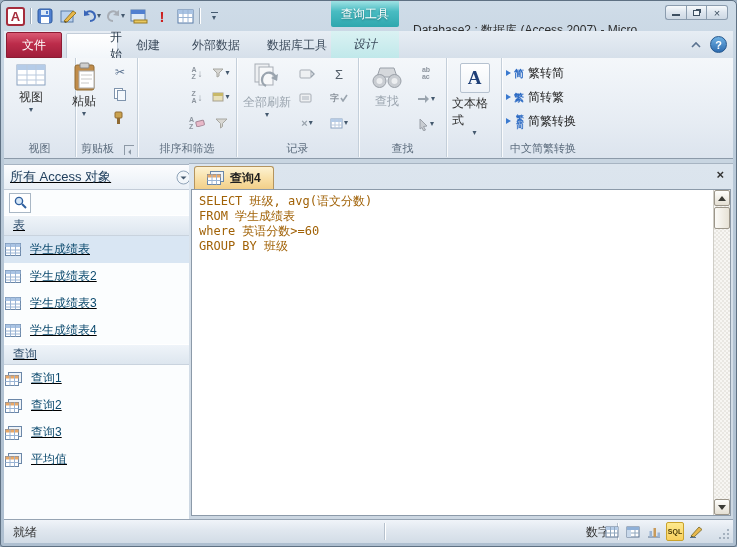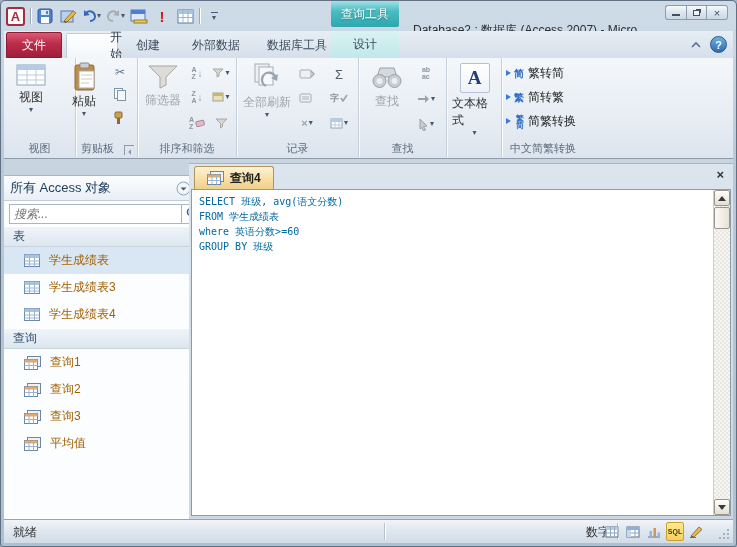--- a/index.html
+++ b/index.html
@@ -26,21 +26,21 @@
   .winbtns{position:absolute;right:5px;top:4px;display:flex;}
   .wbtn{width:21px;height:15px;border:1px solid #8b9cae;background:linear-gradient(#f7fafc,#dde5ee 50%,#cdd8e4);
     display:flex;align-items:center;justify-content:center;color:#3d4f61;font-size:9px;}
   .wbtn.min{border-radius:3px 0 0 3px;border-right:none;}
   .wbtn.close{border-radius:0 3px 3px 0;border-left:none;font-size:11px;}
   .minbar{width:8px;height:2px;background:#3d4f61;margin-top:5px;}
   .restore-sq{width:7px;height:6px;border:1px solid #3d4f61;background:#eef3f8;box-shadow:2px -2px 0 -1px #3d4f61;}
 
   
   .tabrow{position:absolute;left:3px;top:30px;right:3px;height:27px;background:linear-gradient(#e7edf4,#d6e0ea);}
-  .ctx-zone{position:absolute;left:327px;top:0;width:68px;height:27px;background:linear-gradient(#daf2f3,#c0e8ea);}
+  .ctx-zone{position:absolute;left:327px;top:0;width:68px;height:27px;background:linear-gradient(#daf2f3,#c0e8ea);font-style:italic;}
   .tab{position:absolute;top:2px;height:25px;display:flex;align-items:center;justify-content:center;
     font-size:12px;color:#3c4b5c;border-radius:2px 2px 0 0;}
   .tab.file{left:2px;width:56px;top:1px;height:26px;color:#fff;
     background:linear-gradient(#da5a73,#bc2c4a 45%,#a01e3b);border:1px solid #8c1b33;}
   .tab.active{left:62px;width:52px;background:linear-gradient(#ffffff,#f2f6fa);border:1px solid #c3cdd9;border-bottom:none;color:#2e3e4e;padding-left:48px;}
   .tabrow-right{position:absolute;right:6px;top:5px;display:flex;gap:6px;align-items:center;}
   .chev-btn{width:16px;height:16px;display:flex;align-items:center;justify-content:center;}
   .helpbtn{width:17px;height:17px;border-radius:50%;background:linear-gradient(#6fb1e4,#2e6cb0);color:#fff;
     font-size:11px;font-weight:bold;display:flex;align-items:center;justify-content:center;border:1px solid #25578d;}
 
@@ -63,44 +63,44 @@
     display:flex;align-items:center;justify-content:center;font-family:"Liberation Serif","DejaVu Serif",serif;
     font-size:19px;font-weight:bold;color:#1f3f77;}
   .cnrow{position:absolute;left:6px;display:flex;align-items:center;gap:4px;font-size:12px;color:#222;}
   .cnic{position:relative;width:16px;height:14px;font-size:10px;font-weight:bold;color:#2d6bc4;line-height:14px;text-align:right;}
   .cnarrow{position:absolute;left:-2px;top:3px;width:0;height:0;border-top:3px solid transparent;border-bottom:3px solid transparent;border-left:5px solid #3a7ad0;}
   .launcher{position:absolute;right:3px;bottom:2px;width:10px;height:10px;border-left:1px solid #8d99a6;border-top:1px solid #8d99a6;}
   .launcher:after{content:"";position:absolute;right:1px;bottom:1px;width:0;height:0;border-top:4px solid transparent;border-left:4px solid #8d99a6;transform:rotate(45deg);}
 
   
   .workarea{position:absolute;left:3px;top:158px;right:3px;bottom:27px;background:#c8d5e1;}
-  .navpane{position:absolute;left:0;top:16px;width:205px;bottom:0;background:#fbfdfe;border-right:1px solid #8c9aa9;border-top:1px solid #a7b4c2;}
+  .navpane{position:absolute;left:0;top:5px;width:205px;bottom:0;background:#fbfdfe;border-right:1px solid #8c9aa9;border-top:1px solid #a7b4c2;text-decoration:underline;}
   .nav-header{height:25px;background:linear-gradient(#fcfdfe,#e9eff6);border-bottom:1px solid #c3ccd8;
     display:flex;align-items:center;padding:0 6px;font-size:13px;color:#21405e;gap:4px;}
   .nav-header .htitle{flex:1;}
   .collapse-gl{font-size:13px;color:#44596e;}
   .nav-search{height:25px;display:flex;align-items:center;padding:2px 5px 2px 5px;}
   .nav-search input{flex:1;height:20px;border:1px solid #a9b7c5;border-right:none;font-style:italic;
     font-size:12px;color:#555;padding:0 4px;outline:none;font-family:inherit;}
   .magbtn{width:22px;height:20px;border:1px solid #a9b7c5;background:#fff;display:flex;align-items:center;justify-content:center;}
   .nav-sec{height:21px;background:linear-gradient(#eff4f9,#dde6ef);border-top:1px solid #fff;border-bottom:1px solid #c9d3de;
     display:flex;align-items:center;padding:0 9px;font-size:12px;color:#2f4e6c;}
   .nav-sec .stitle{flex:1;}
-  .nav-item{height:27px;display:flex;align-items:center;padding-left:20px;gap:9px;font-size:12px;color:#a16207;}
+  .nav-item{height:27px;display:flex;align-items:center;padding-left:1px;gap:9px;font-size:12px;color:#0c4a6e;}
   .nav-item.sel{background:#d9e6f3;}
 
   
   .docarea{position:absolute;left:185px;top:4px;right:0;bottom:0;background:linear-gradient(#dce5ee,#ccd7e2);border-top:1px solid #a7b4c2;}
   .doc-tabbar{position:relative;height:19px;}
   .doc-tab{position:absolute;left:5px;top:2px;height:23px;display:flex;align-items:center;gap:6px;padding:0 12px;
     background:linear-gradient(#fdf2d2,#f8dfa6 55%,#f2cf89);border:1px solid #b4945e;border-bottom:none;
     border-radius:3px 3px 0 0;font-size:12px;font-weight:bold;color:#1e1e1e;}
   .doc-close{position:absolute;right:9px;top:4px;font-size:13px;font-weight:bold;color:#333;line-height:14px;}
   .editor{position:absolute;left:2px;right:2px;top:25px;bottom:3px;background:#fff;border:1px solid #8c9aa9;}
-  .sql{position:absolute;left:7px;top:4px;font-family:"DejaVu Sans Mono",monospace;font-size:10px;line-height:15px;color:#0369a1;white-space:pre;}
+  .sql{position:absolute;left:7px;top:4px;font-family:"DejaVu Sans Mono",monospace;font-size:12px;line-height:15px;color:#a16207;white-space:pre;}
   .vscroll{position:absolute;right:0;top:0;bottom:0;width:17px;border-left:1px solid #cfcdc6;
     background-color:#f7f6f3;
     background-image:linear-gradient(45deg,#e9e7e2 25%,transparent 25%,transparent 75%,#e9e7e2 75%),
                      linear-gradient(45deg,#e9e7e2 25%,transparent 25%,transparent 75%,#e9e7e2 75%);
     background-size:4px 4px;background-position:0 0,2px 2px;}
   .sbtn{position:absolute;left:0;width:16px;height:16px;background:linear-gradient(#fefefc,#e4dfd3);
     border:1px solid #9c968a;border-radius:2px;display:flex;align-items:center;justify-content:center;}
   .tri-up{width:0;height:0;border-left:4px solid transparent;border-right:4px solid transparent;border-bottom:5px solid #3b3b36;}
   .tri-dn{width:0;height:0;border-left:4px solid transparent;border-right:4px solid transparent;border-top:5px solid #3b3b36;}
   .sthumb{position:absolute;left:0;top:17px;width:16px;height:22px;background:linear-gradient(90deg,#fbfaf7,#e7e2d6);
@@ -245,26 +245,20 @@
         <svg width="14" height="14" viewBox="0 0 14 14">
             <rect x="2" y="1" width="7" height="6" rx="1" fill="#caa24f" stroke="#8f6a33"></rect>
             <rect x="4" y="7" width="3" height="6" fill="#8f6a33"></rect>
           </svg>
       </div>
       <div class="group-label">剪贴板</div>
       <div class="launcher"></div>
     </div>
 
     <div class="group" style="left:134px;width:99px;">
-      <div class="bigbtn dis" style="left:3px;top:6px;width:44px;">
-        <svg width="34" height="26" viewBox="0 0 34 26">
-            <path d="M3 2 h28 l-11 11 v8 l-6 3 V13 Z" fill="#dddcd8" stroke="#a7a7a1"></path>
-          </svg>
-        <span>筛选器</span>
-      </div>
       <div class="mini" style="left:49px;top:6px;">
         <span class="sortletters">
             <span>A</span>
             <span>Z</span>
           </span>
         <span class="sortarrow">↓</span>
       </div>
       <div class="mini" style="left:49px;top:30px;">
         <span class="sortletters">
             <span>Z</span>
@@ -409,21 +403,20 @@
     <div class="navpane">
       <div class="nav-header">
         <span class="htitle">所有 Access 对象</span>
         <svg width="15" height="15" viewBox="0 0 15 15">
             <circle cx="7.5" cy="7.5" r="6.5" fill="#f2f6fa" stroke="#8fa3b8"></circle>
             <path d="M4.5 6.5 L7.5 9.5 L10.5 6.5 Z" fill="#44596e"></path>
           </svg>
         <span class="collapse-gl">«</span>
       </div>
       <div class="nav-search">
-        <input placeholder="搜索..." style="">
         <div class="magbtn">
           <svg width="13" height="13" viewBox="0 0 13 13">
               <circle cx="5" cy="5" r="3.6" fill="#d7e8f8" stroke="#2f5f9e" stroke-width="1.4"></circle>
               <path d="M8 8 L12 12" stroke="#2f5f9e" stroke-width="2"></path>
             </svg>
         </div>
       </div>
 
       <div class="nav-sec">
         <span class="stitle">表</span>
@@ -431,20 +424,28 @@
             <path d="M2 5 L5 2 L8 5 M2 9 L5 6 L8 9" fill="none" stroke="#5a6a7a" stroke-width="1.3"></path>
           </svg>
       </div>
       <div class="nav-item sel">
         <svg width="16" height="13" viewBox="0 0 16 13">
             <rect x="0.5" y="0.5" width="15" height="12" fill="#fff" stroke="#6b87a8"></rect>
             <rect x="0.5" y="0.5" width="15" height="3.5" fill="#aac4e4"></rect>
             <path d="M0.5 7h15M0.5 10h15M5.5 0.5v12M10.5 0.5v12" stroke="#9ab4d4"></path>
           </svg>
         <span>学生成绩表</span>
+      </div>
+      <div class="nav-item">
+        <svg width="16" height="13" viewBox="0 0 16 13">
+            <rect x="0.5" y="0.5" width="15" height="12" fill="#fff" stroke="#6b87a8"></rect>
+            <rect x="0.5" y="0.5" width="15" height="3.5" fill="#aac4e4"></rect>
+            <path d="M0.5 7h15M0.5 10h15M5.5 0.5v12M10.5 0.5v12" stroke="#9ab4d4"></path>
+          </svg>
+        <span>学生成绩表2</span>
       </div>
       <div class="nav-item">
         <svg width="16" height="13" viewBox="0 0 16 13">
             <rect x="0.5" y="0.5" width="15" height="12" fill="#fff" stroke="#6b87a8"></rect>
             <rect x="0.5" y="0.5" width="15" height="3.5" fill="#aac4e4"></rect>
             <path d="M0.5 7h15M0.5 10h15M5.5 0.5v12M10.5 0.5v12" stroke="#9ab4d4"></path>
           </svg>
         <span>学生成绩表3</span>
       </div>
       <div class="nav-item">

